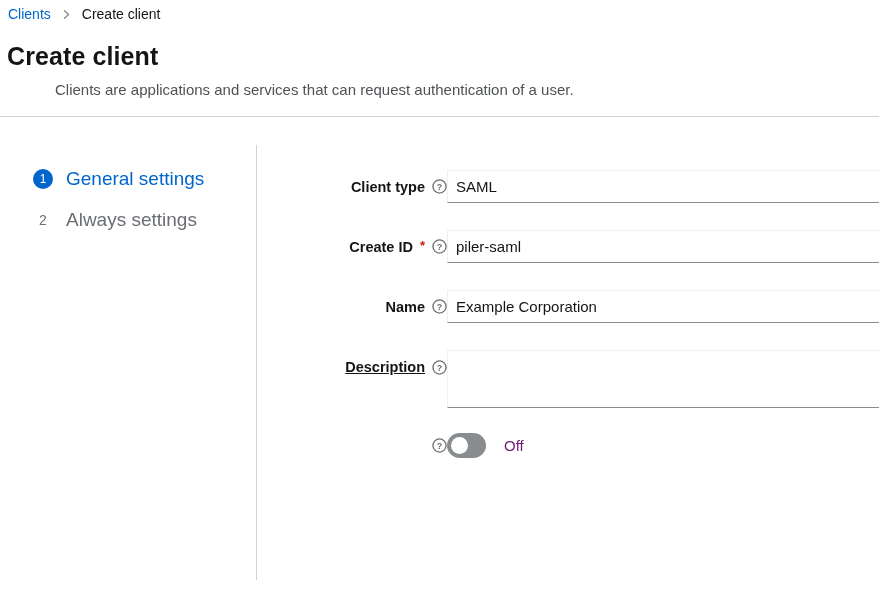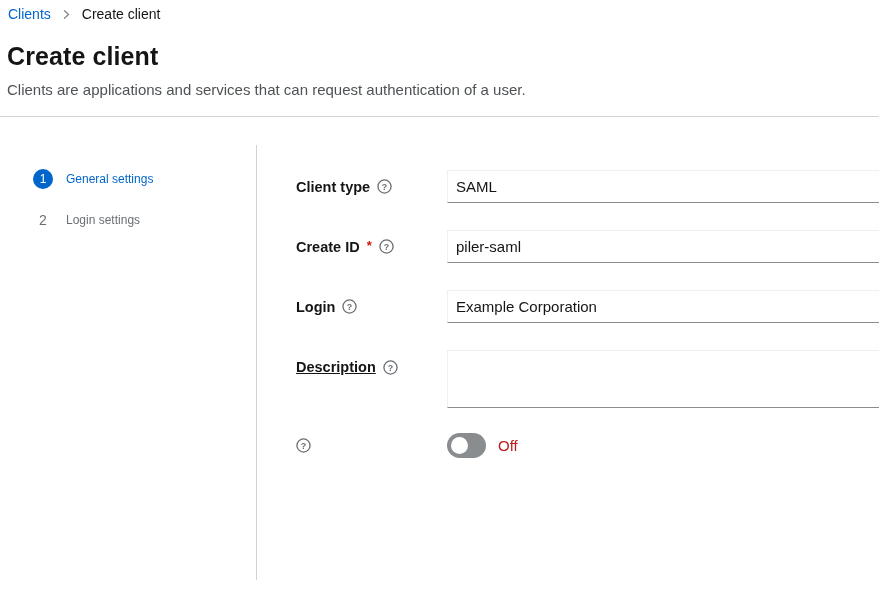--- a/index.html
+++ b/index.html
@@ -24,21 +24,21 @@
   .breadcrumb .crumb-sep { display: inline-flex; align-items: center; margin-top: 1px; }
   .breadcrumb .crumb-current { color: #151515; }
 
   
   .page-header { padding: 20px 24px 0 7px; }
   .page-title {
     font-size: 25px; font-weight: 600; color: #151515;
     letter-spacing: 0.1px;
   }
   .page-subtitle {
-    margin-top: 10px; font-size: 15px; color: #4f5255;
+    margin-top: 10px; font-size: 15px; color: #4f5255; margin-left: 48px;
   }
   .header-divider {
     border: none; border-top: 1px solid #d2d2d2;
     margin-top: 18px;
   }
 
   
   .main {
     display: flex;
     margin-top: 28px;
@@ -57,41 +57,41 @@
   }
   .step-num {
     width: 20px; height: 20px; flex: 0 0 20px;
     display: flex; align-items: center; justify-content: center;
     font-size: 13px;
   }
   .wizard-step.active .step-num {
     background: #0066cc; color: #ffffff;
     border-radius: 50%; font-size: 12px;
   }
-  .wizard-step .step-label { margin-left: 13px; font-size: 12px; }
+  .wizard-step .step-label { margin-left: 13px; font-size: 19px; }
   .wizard-step.active .step-label { color: #0066cc; }
   .wizard-step.upcoming .step-num { color: #6a6e73; font-size: 14px; }
   .wizard-step.upcoming .step-label { color: #6a6e73; }
 
   
   .form-panel {
     flex: 1 1 auto;
     padding: 25px 0 0 39px;
     min-width: 0;
   }
   .form-row {
     display: flex; align-items: center;
     margin-bottom: 27px;
   }
   .form-row.row-textarea { align-items: flex-start; margin-bottom: 25px; }
   .form-row.row-textarea .label-cell { padding-top: 9px; text-decoration: underline; }
   .label-cell {
     width: 151px; flex: 0 0 151px;
     display: flex; align-items: center; gap: 7px;
-    font-size: 14.5px; font-weight: 600; color: #151515;
+    font-size: 14.5px; font-weight: 600; color: #151515; justify-content: flex-end;
   }
   .required-mark {
     color: #c9190b; font-size: 13px;
     position: relative; top: -1px;
   }
   .help-icon {
     display: inline-flex; width: 15px; height: 15px;
     flex: 0 0 15px; cursor: pointer;
   }
   .control-cell { flex: 1 1 auto; min-width: 0; margin-right: -2px; }
@@ -115,21 +115,21 @@
     background: #8a8d90; border-radius: 12.5px;
     position: relative; cursor: pointer;
     flex: 0 0 39px;
   }
   .switch-knob {
     position: absolute; left: 4px; top: 4px;
     width: 17px; height: 17px;
     background: #ffffff; border-radius: 50%;
   }
   .switch-state-label {
-    margin-left: 12px; font-size: 15px; color: #b91c1c;
+    margin-left: 18px; font-size: 15px; color: #701a75;
   }
 </style>
 </head>
 <body>
 
 <nav class="breadcrumb">
   <a class="crumb-link">Clients</a>
   <span class="crumb-sep">
     <svg width="11" height="11" viewBox="0 0 16 16">
         <path d="M5 2.5 L11 8 L5 13.5" fill="none" stroke="#8a8d90" stroke-width="2" stroke-linecap="round" stroke-linejoin="round"></path>
@@ -146,21 +146,21 @@
 
 <div class="main">
 
   <div class="wizard-nav">
     <div class="wizard-step active">
       <span class="step-num">1</span>
       <span class="step-label">General settings</span>
     </div>
     <div class="wizard-step upcoming">
       <span class="step-num">2</span>
-      <span class="step-label">Login settings</span>
+      <span class="step-label">Always settings</span>
     </div>
   </div>
 
   <div class="form-panel">
 
     <div class="form-row">
       <div class="label-cell">
         <span>Client type</span>
         <span class="help-icon">
           <svg viewBox="0 0 16 16" width="15" height="15">
@@ -185,21 +185,21 @@
             </svg>
         </span>
       </div>
       <div class="control-cell">
         <input class="text-input" type="text" value="piler-saml" style="">
       </div>
     </div>
 
     <div class="form-row">
       <div class="label-cell">
-        <span>Login</span>
+        <span>Name</span>
         <span class="help-icon">
           <svg viewBox="0 0 16 16" width="15" height="15">
               <circle cx="8" cy="8" r="7" fill="none" stroke="#6a6e73" stroke-width="1.4"></circle>
               <text x="8" y="11.6" text-anchor="middle" font-size="9.5" font-weight="bold" fill="#6a6e73" font-family="Liberation Sans, sans-serif">?</text>
             </svg>
         </span>
       </div>
       <div class="control-cell">
         <input class="text-input" type="text" value="Example Corporation" style="">
       </div>

